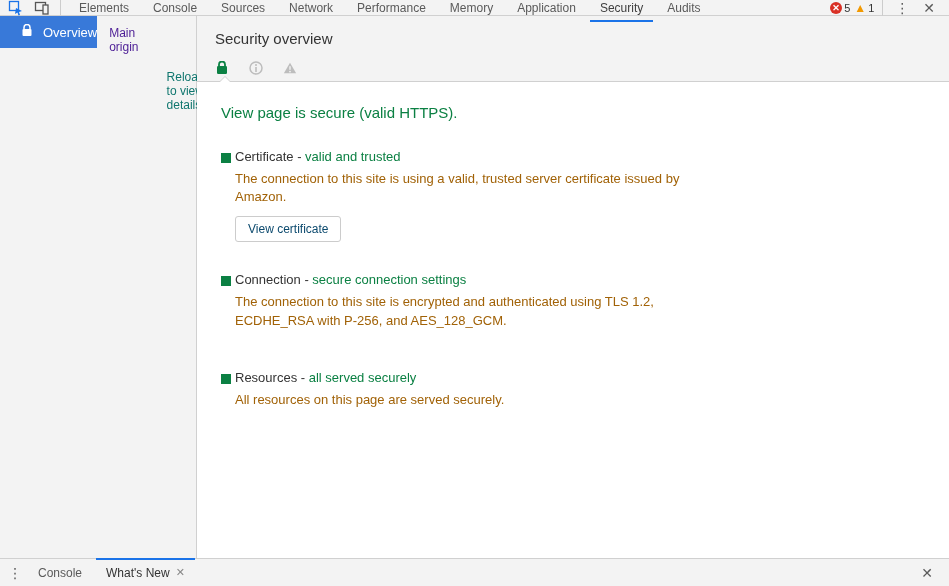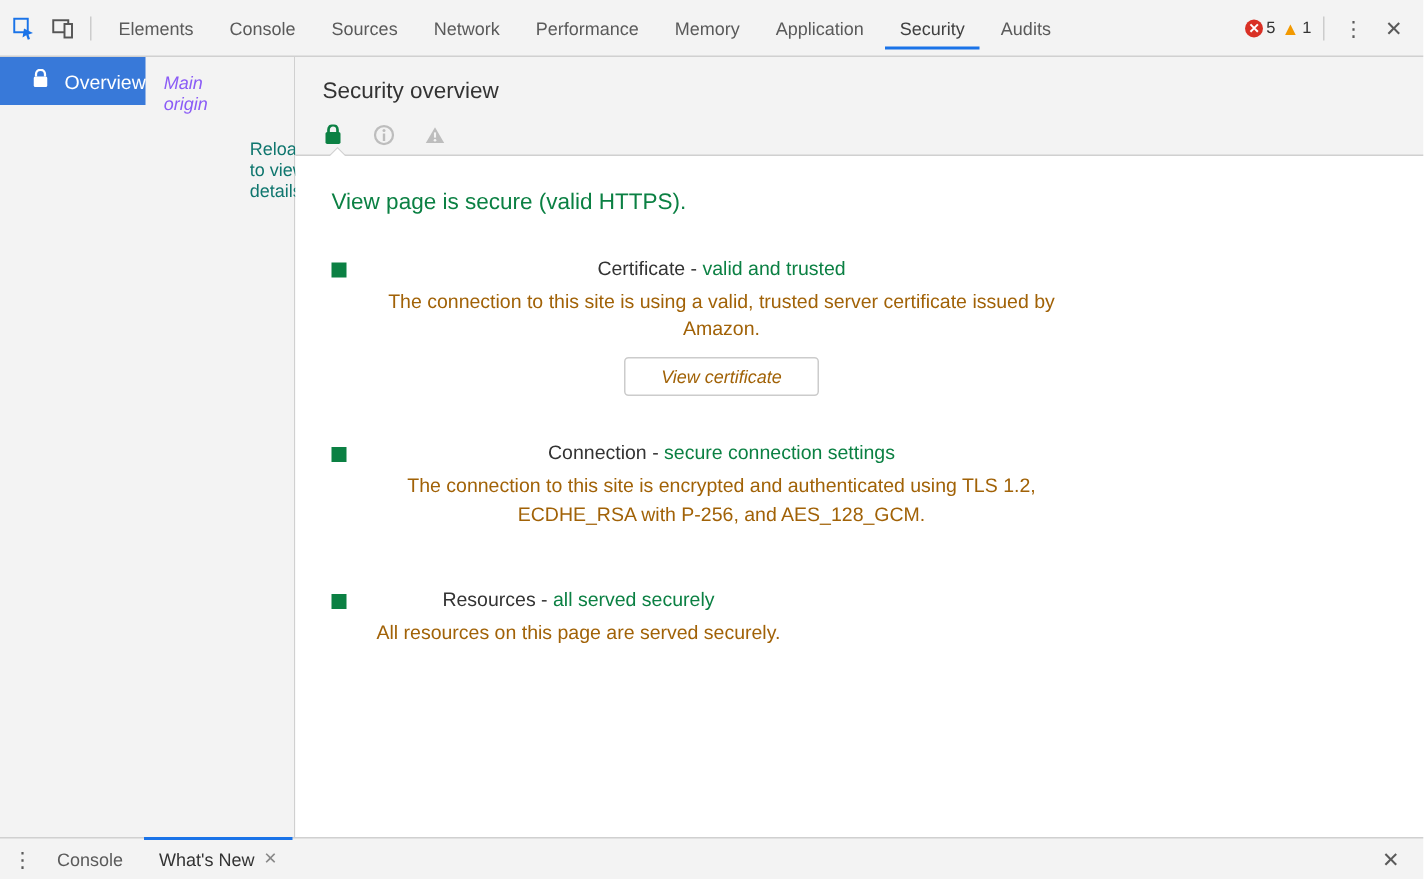--- a/index.html
+++ b/index.html
@@ -11,21 +11,21 @@
     width: 949px;
     height: 586px;
     overflow: hidden;
     display: flex;
     flex-direction: column;
   }
   
   .top-toolbar {
     display: flex;
     align-items: center;
-    height: 38px;
+    height: 16px;
     border-bottom: 1px solid #d0d0d0;
     background: #f3f3f3;
     padding: 0 4px;
     gap: 2px;
   }
   .toolbar-icon {
     display: flex;
     align-items: center;
     justify-content: center;
     width: 24px;
@@ -87,22 +87,21 @@
     color:#fff;
     height:32px;
     display:flex;
     align-items:center;
     padding-left:22px;
     gap:10px;
     font-size:13px;
   }
   .sidebar-section {
     padding: 10px 0 6px 12px;
-    color:#8b5cf6;
-    font-style:italic;
+    color:#4c1d95;
   }
   .sidebar-sub {
     padding: 6px 0 6px 28px;
     color:#0f766e;
     margin-top:48px;
   }
 
   .content {
     flex:1;
     display:flex;
@@ -155,41 +154,39 @@
     padding: 22px 24px;
     background:#fff;
   }
   .headline {
     color:#0b8043;
     font-size:15px;
     margin-bottom:28px;
   }
   .sec-block {
     display:flex;
-    gap:20px;
+    gap:4px;
     margin-bottom:30px;
-    text-align:center;
   }
   .sec-square {
     width:10px;height:10px;background:#0b8043;margin-top:4px;flex-shrink:0;
   }
   .sec-content { max-width:460px;}
   .sec-title { font-size:13px;color:#333;margin-bottom:6px;}
   .sec-title .status { color:#0b8043;}
   .sec-desc { font-size:13px;color:#a16207;line-height:1.4;margin-bottom:10px;}
   .view-cert-btn {
     display:inline-block;
     border:1px solid #ccc;
     border-radius:3px;
-    padding:5px 24px;
-    color:#a16207;
+    padding:5px 12px;
+    color:#0c4a6e;
     background:#fff;
     font-size:12px;
     cursor:pointer;
-    font-style:italic;
   }
 
   
   .drawer-bar {
     height:28px;
     border-top:1px solid #d0d0d0;
     background:#f3f3f3;
     display:flex;
     align-items:stretch;
     padding:0 4px;

